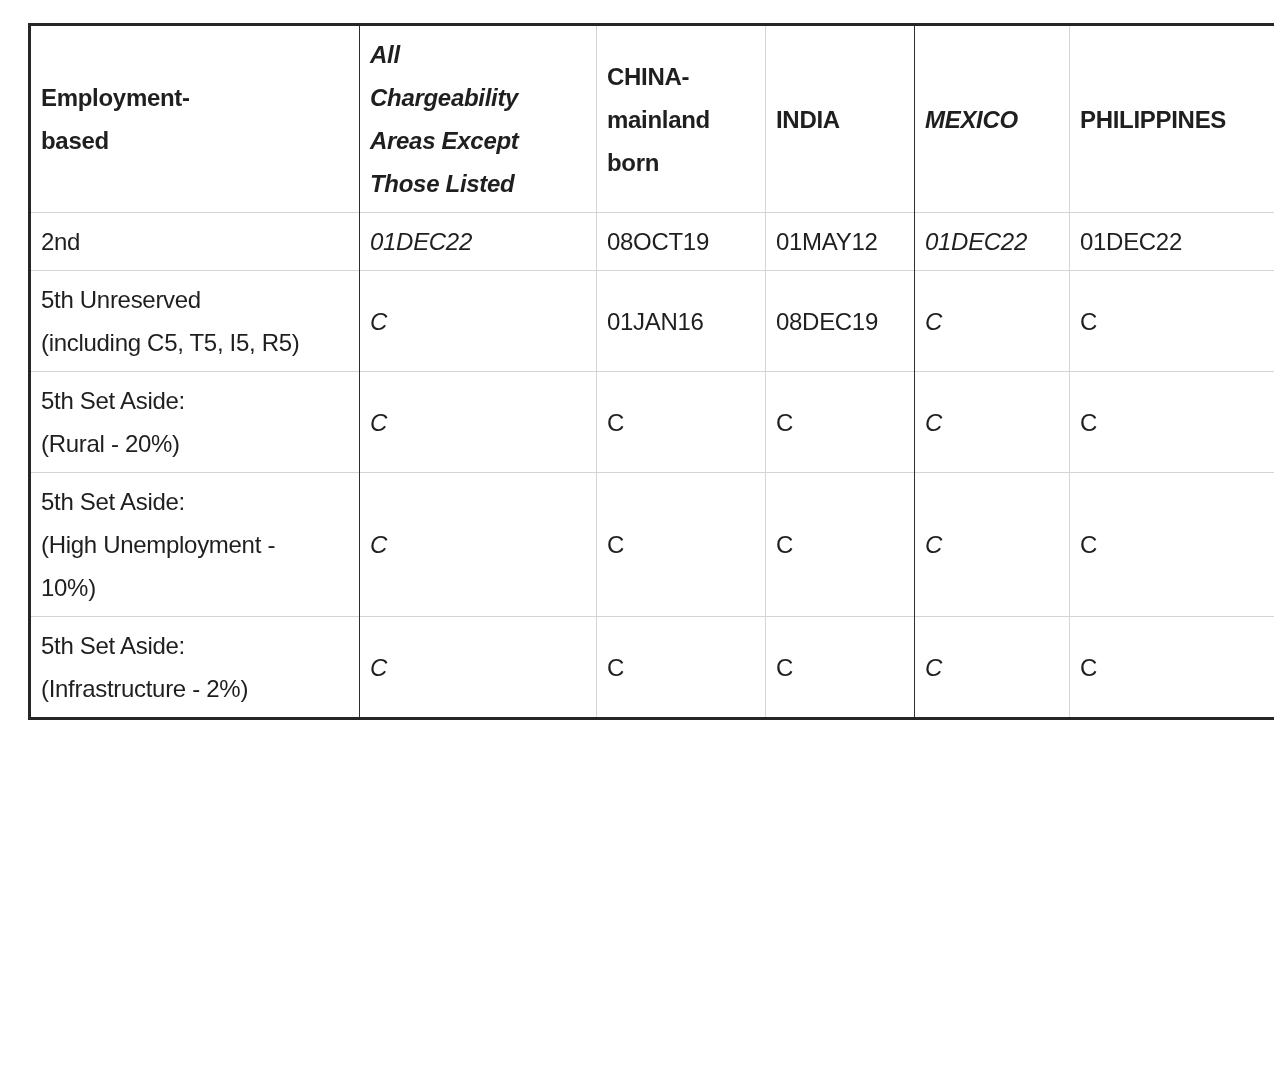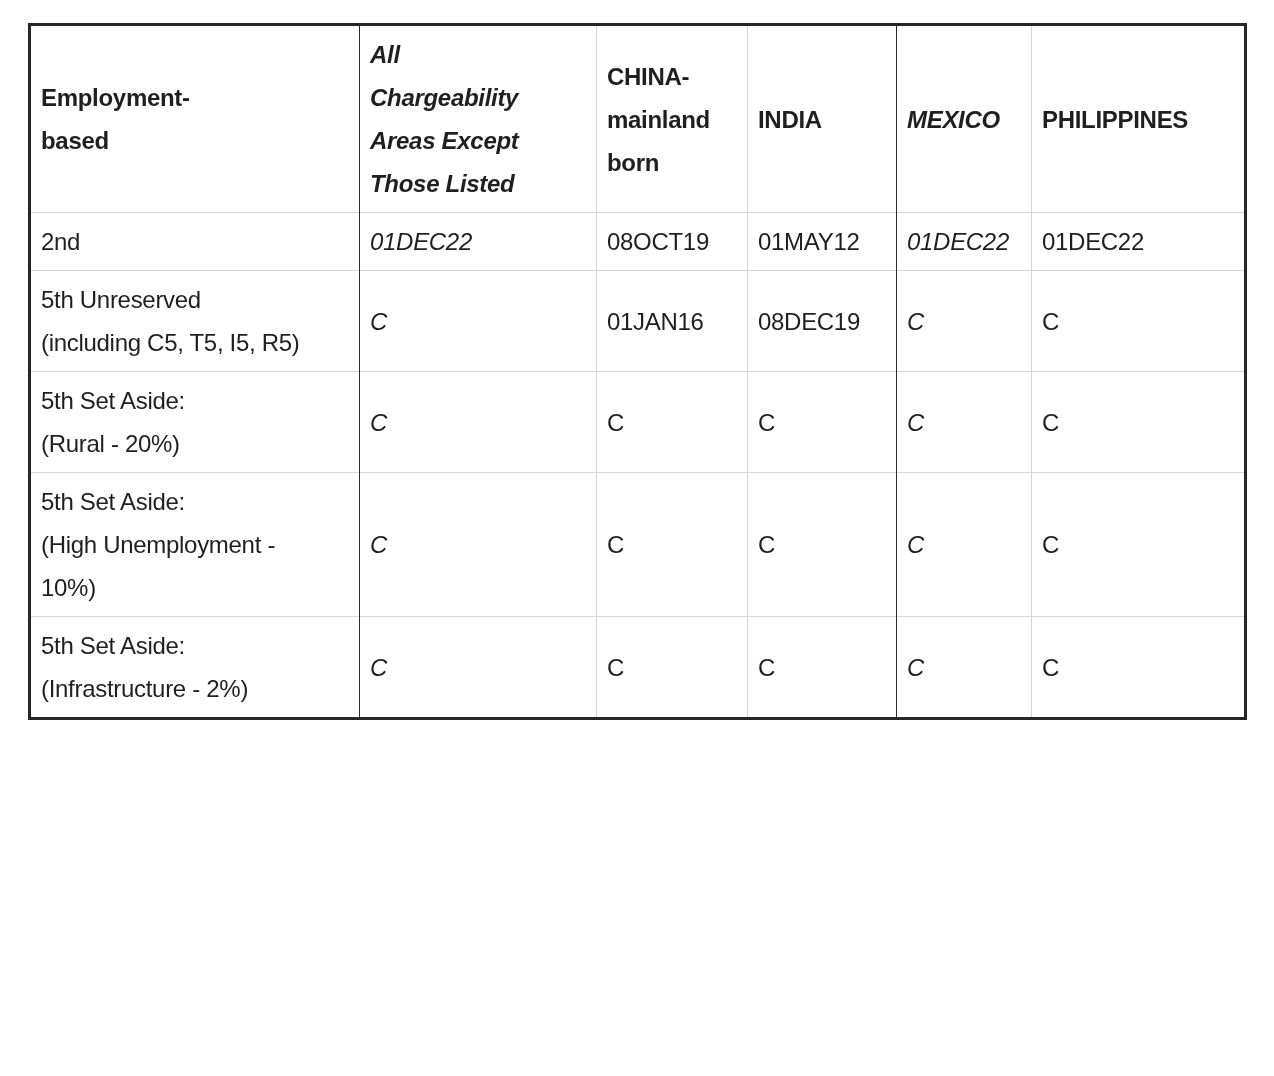--- a/index.html
+++ b/index.html
@@ -41,23 +41,23 @@
     white-space:pre-line;
     color:var(--text);
     border-top:1px solid var(--grid-light);
     overflow:hidden;
   }
   table.vb th{font-weight:bold;}
   table.vb td{font-weight:normal;}
   
   .c0{width:330px;}
   .c1{width:237px;}
-  .c2{width:151px;}
+  .c2{width:169px;}
   .c3{width:149px;margin-top:8px;}
-  .c4{width:135px;margin-left:12px;}
+  .c4{width:155px;margin-left:12px;}
   .c5{width:214px;}
   
   .c1,.c4{border-left:1px solid var(--grid-dark);font-style:italic;}
   .c2,.c3,.c5{border-left:1px solid var(--grid-light);}
 </style>
 </head>
 <body>
 
 <div class="page">
   <table class="vb">

